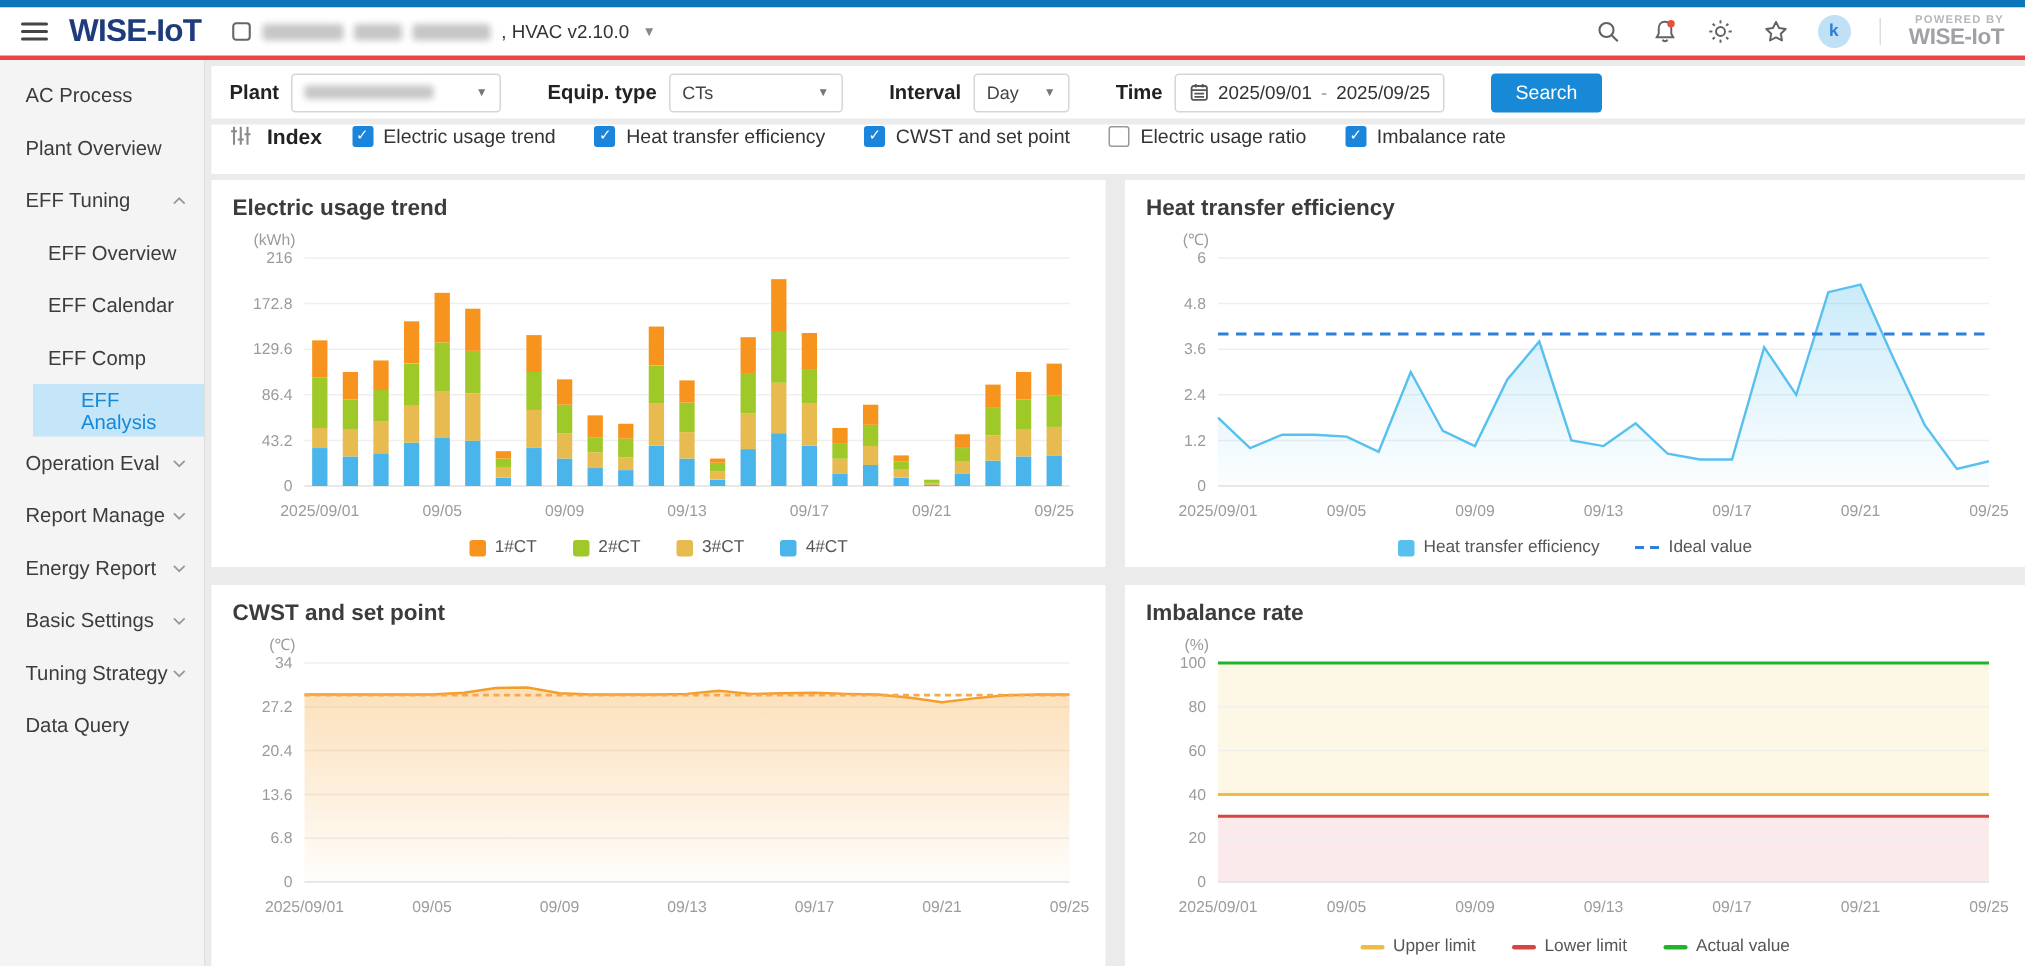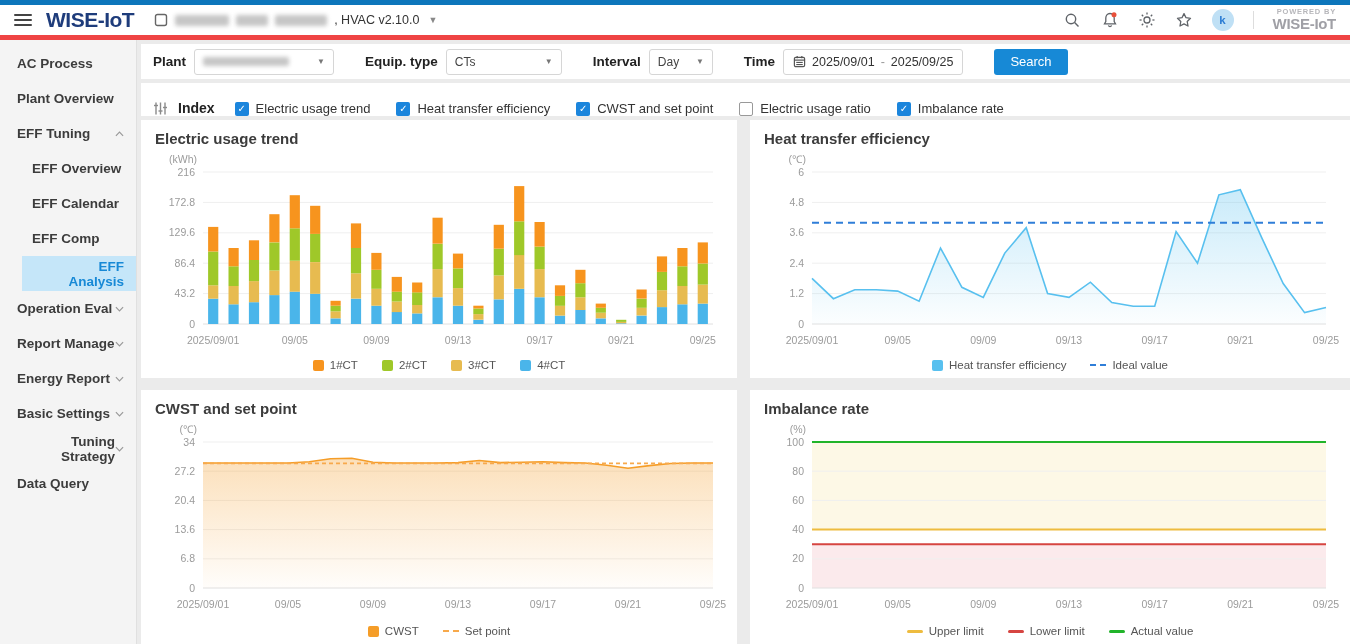--- a/index.html
+++ b/index.html
@@ -2,50 +2,50 @@
 <html><head>
 <meta charset="utf-8">
 <style>
   * { margin:0; padding:0; box-sizing:border-box; }
   html,body { width:1350px; height:644px; overflow:hidden; }
   body { font-family:"Liberation Sans", sans-serif; background:#ebebeb; position:relative; color:#333; }
 
   
   .topstrip { position:absolute; left:0; top:0; width:1350px; height:5px; background:#0d76bb; }
   .topbar { position:absolute; left:0; top:5px; width:1350px; height:35px; background:#fff;
-            border-bottom:5px solid #ef4444; display:flex; align-items:center; padding:0 14px; }
+            border-bottom:3px solid #ef4444; display:flex; align-items:center; padding:0 14px; }
   .hamburger { width:18px; display:flex; flex-direction:column; gap:3px; cursor:pointer; margin-right:14px; }
   .hamburger span { height:2px; background:#444; border-radius:1px; }
   .brand { font-size:21px; font-weight:800; color:#1e3c7b; letter-spacing:-0.5px; margin-right:20px; }
   .ws-group { display:flex; align-items:center; gap:7px; font-size:12.5px; color:#333; }
   .blur-block { display:inline-block; height:11px; background:#c6c6c6; border-radius:2px; filter:blur(2px); }
   .ws-caret { color:#888; font-size:9px; margin-left:2px; }
   .tb-right { margin-left:auto; display:flex; align-items:center; gap:19px; }
   .tb-icon { width:18px; height:18px; display:flex; align-items:center; justify-content:center; cursor:pointer; position:relative; }
   .avatar { width:22px; height:22px; border-radius:50%; background:#bfe0f5; color:#2b7cd3; font-size:11.5px;
             font-weight:700; display:flex; align-items:center; justify-content:center; cursor:pointer; }
   .tb-divider { width:1px; height:18px; background:#ddd; }
   .powered { text-align:right; line-height:1.05; }
   .powered .p1 { font-size:7.5px; letter-spacing:0.8px; color:#b7b7bb; font-weight:700; }
   .powered .p2 { font-size:15px; font-weight:800; color:#a0a0a6; letter-spacing:-0.3px; }
 
   
   .sidebar { position:absolute; left:0; top:40px; width:137px; bottom:0; background:#f4f4f4;
              border-right:1px solid #e0e0e0; padding-top:6px; }
   .side-item { height:35px; display:flex; align-items:center; padding:0 12px 0 17px;
-               font-size:13.5px; font-weight:700; color:#3c3c3c; cursor:pointer;text-align:right; }
+               font-size:13.5px; font-weight:400; color:#3c3c3c; cursor:pointer; }
   .side-item.lvl2 { padding-left:32px; }
   .side-item.selected { background:#c5e6f9; color:#1789d6;margin-left:22px; }
   .side-item .chev { margin-left:auto; display:flex; }
 
   
   .main { position:absolute; left:137px; top:40px; width:1213px; bottom:0; background:#ebebeb; }
   .card { position:absolute; background:#fff; }
   #filter-card { left:4px; top:4px;  width:1209px; height:35px; display:flex; align-items:center; padding:0 12px; }
-  #index-card  { left:4px; top:43px; width:1209px; height:33px; display:flex; align-items:flex-end; padding:0 12px; }
+  #index-card  { left:4px; top:43px; width:1209px; height:33px; display:flex; align-items:flex-start; padding:0 12px; }
   #chart0 { left:4px;   top:80px;  width:596px; height:258px; }
   #chart1 { left:613px; top:80px;  width:600px; height:258px; }
   #chart2 { left:4px;   top:350px; width:596px; height:254px; }
   #chart3 { left:613px; top:350px; width:600px; height:254px; }
 
   
   .fgroup { display:flex; align-items:center; gap:8px; margin-right:31px; }
   .flabel { font-size:13.5px; font-weight:700; color:#222; white-space:nowrap; }
   .select { height:26px; border:1px solid #d6d6d6; border-radius:3px; background:#fff; display:flex;
             align-items:center; justify-content:space-between; padding:0 8px; font-size:12px; color:#444; cursor:pointer; }
@@ -502,30 +502,20 @@
         <text x="147" y="192" text-anchor="middle" class="tk">09/05</text>
         <text x="232" y="192" text-anchor="middle" class="tk">09/09</text>
         <text x="317" y="192" text-anchor="middle" class="tk">09/13</text>
         <text x="402" y="192" text-anchor="middle" class="tk">09/17</text>
         <text x="487" y="192" text-anchor="middle" class="tk">09/21</text>
         <text x="572" y="192" text-anchor="middle" class="tk">09/25</text>
         <path d="M62.0 47.0 L83.3 47.0 L104.5 47.0 L125.8 47.0 L147.0 47.0 L168.3 45.8 L189.5 42.7 L210.8 42.3 L232.0 46.2 L253.3 47.0 L274.5 47.0 L295.8 47.0 L317.0 46.6 L338.3 44.5 L359.5 46.6 L380.8 46.2 L402.0 45.8 L423.3 46.6 L444.5 47.0 L465.8 49.2 L487.0 52.2 L508.3 49.6 L529.5 47.5 L550.8 47.0 L572.0 47.0 L572 172 L62 172 Z" fill="url(#g2_0)" stroke="none"></path>
         <path d="M62.0 47.0 L83.3 47.0 L104.5 47.0 L125.8 47.0 L147.0 47.0 L168.3 45.8 L189.5 42.7 L210.8 42.3 L232.0 46.2 L253.3 47.0 L274.5 47.0 L295.8 47.0 L317.0 46.6 L338.3 44.5 L359.5 46.6 L380.8 46.2 L402.0 45.8 L423.3 46.6 L444.5 47.0 L465.8 49.2 L487.0 52.2 L508.3 49.6 L529.5 47.5 L550.8 47.0 L572.0 47.0 " fill="none" stroke="#f59d28" stroke-width="1.6"></path>
         <line x1="62" x2="572" y1="47.47058823529412" y2="47.47058823529412" stroke="#f7a94c" stroke-width="1.8" stroke-dasharray="4 3"></line>
       </svg>
-    <div class="legend">
-        <div class="litem">
-          <span class="sw-square" style="background: rgb(245, 157, 40);"></span>
-          <span>CWST</span>
-        </div>
-        <div class="litem">
-          <span class="sw-dash" style="border-top-color: rgb(247, 169, 76);"></span>
-          <span>Set point</span>
-        </div>
-      </div>
   </div>
 
   <div class="card chart-card" id="chart3">
     <div class="ctitle">Imbalance rate</div>
     <svg class="chart-svg" width="600" height="200">
         <defs></defs>
         <rect x="62" y="26" width="514" height="87.6" fill="#fdf8e6"></rect>
         <rect x="62" y="128.2" width="514" height="43.80000000000001" fill="#fbeaec"></rect>
         <line x1="62" x2="576" y1="172" y2="172" stroke="#e0e0e0"></line>
         <text x="54" y="175.5" text-anchor="end" class="tk">0</text>

